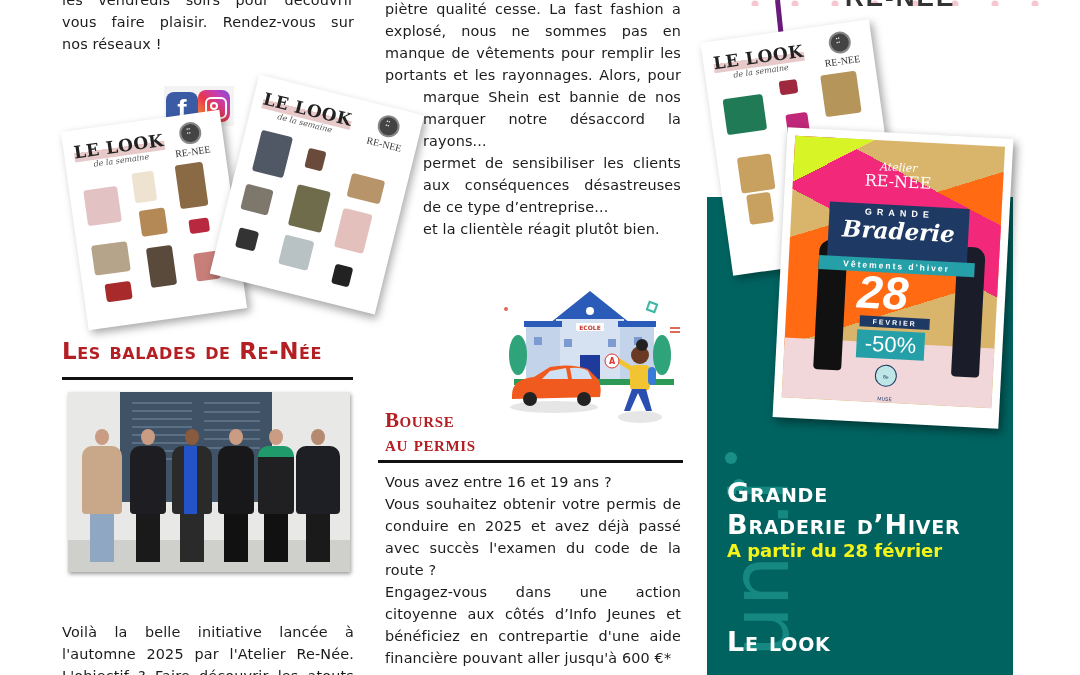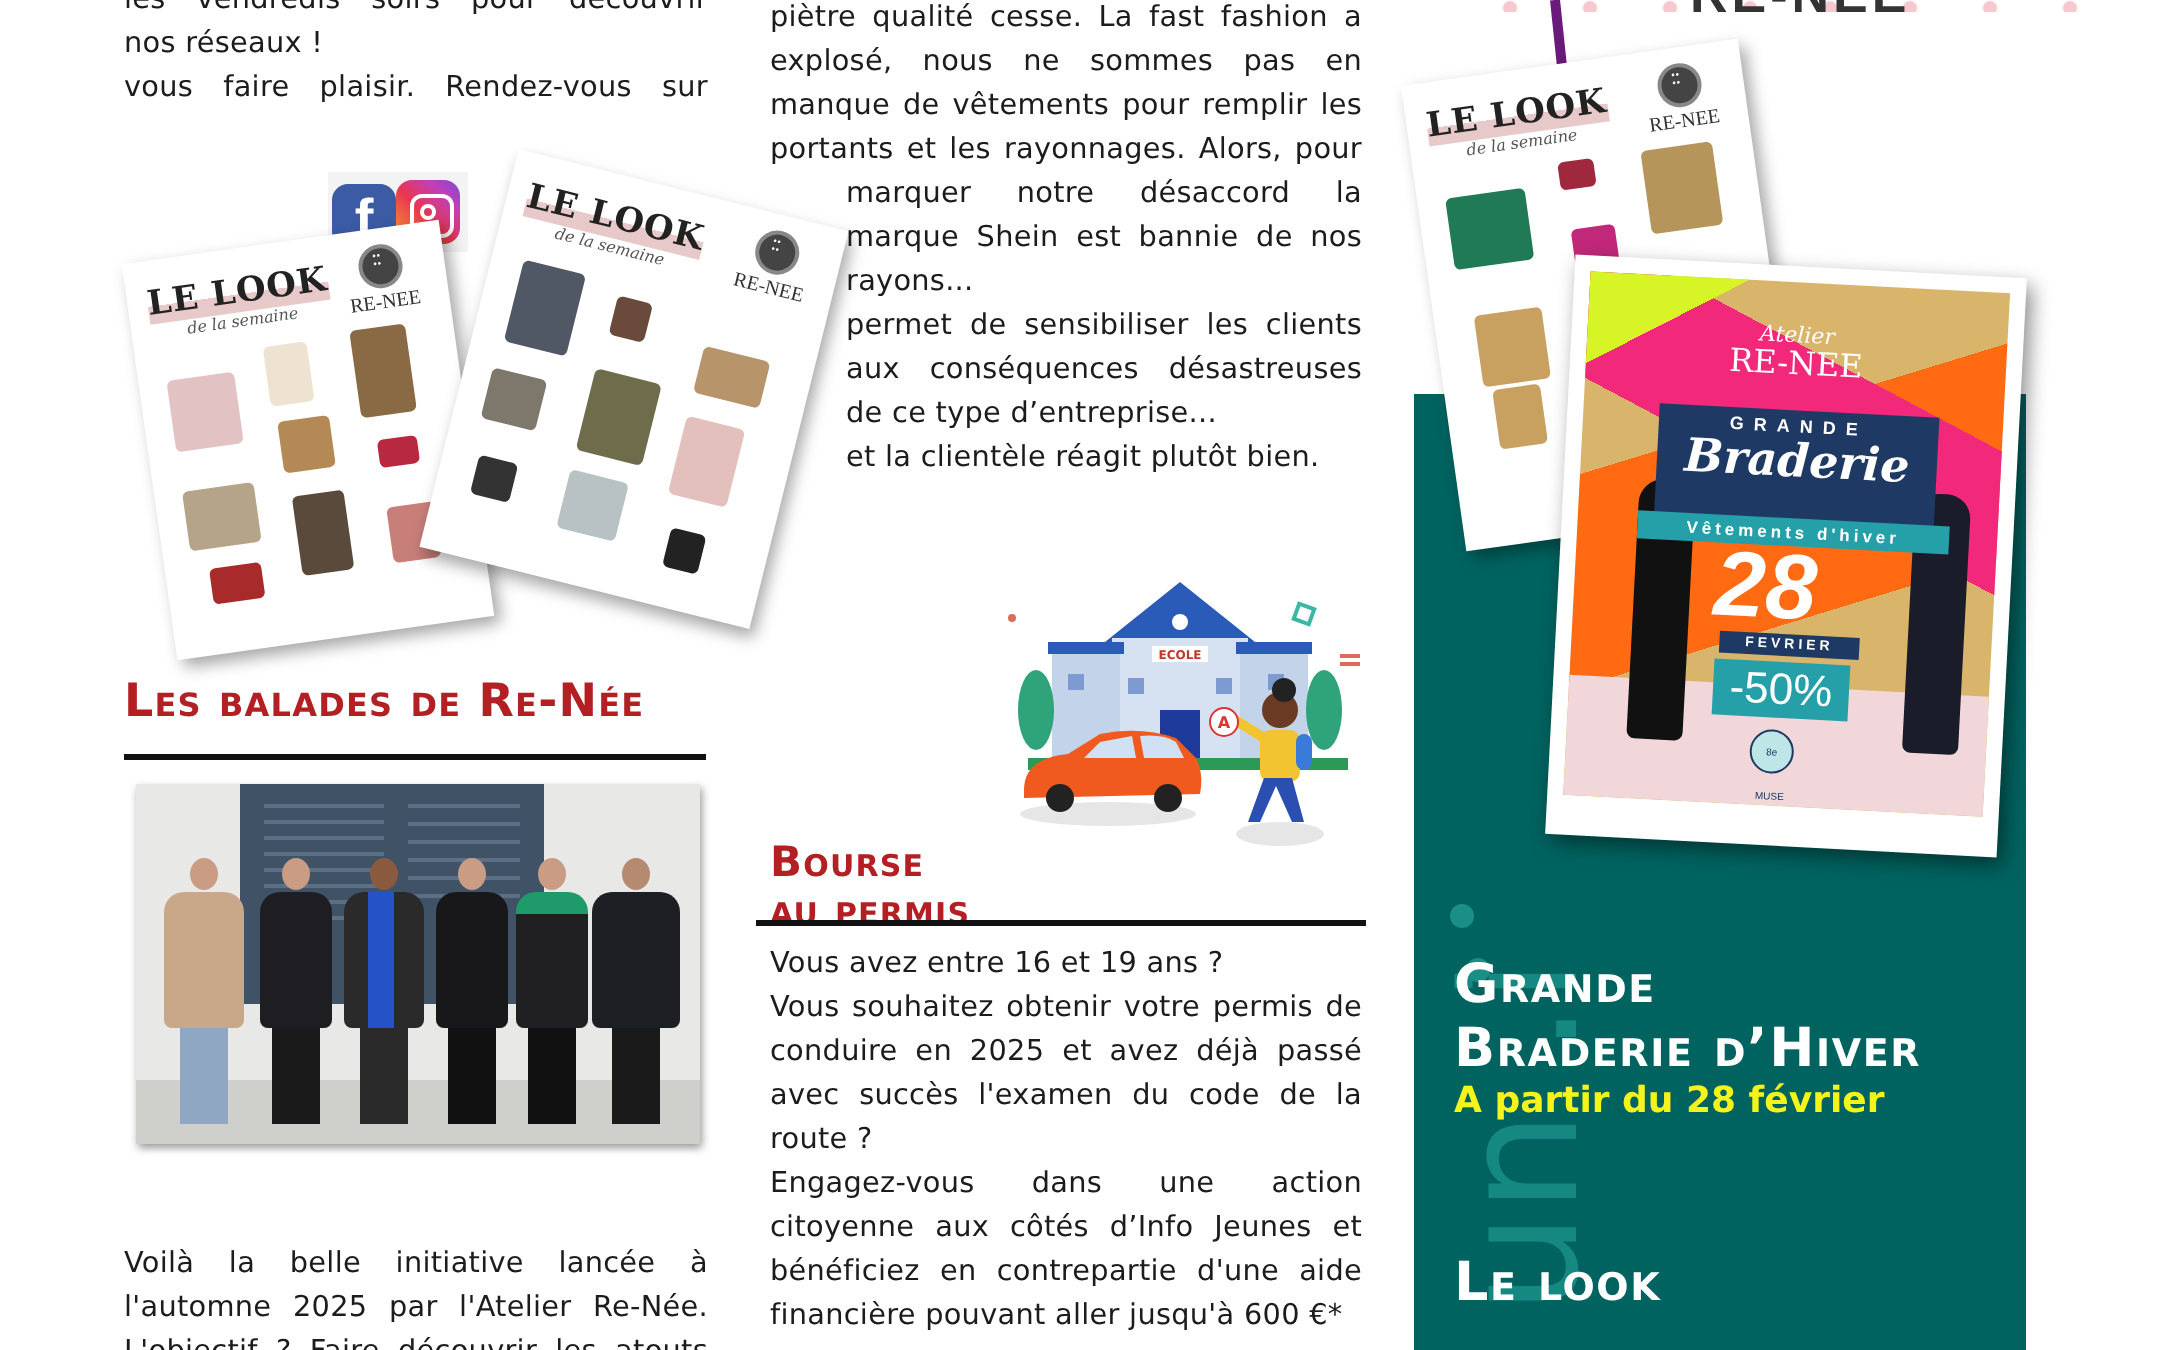--- a/index.html
+++ b/index.html
@@ -82,21 +82,21 @@
   #c1-bot { left: 62px; top: 621px; width: 292px; }
   #c1-bot .ln.cut { clip-path: inset(0 0 9px 0); height: 22px; }
 
   
   #c2-top { left: 385px; top: -2px; width: 296px; }
   #c2-indent { left: 423px; top: 86px; width: 258px; }
 
   
   #illu { left: 498px; top: 283px; width: 185px; height: 150px; }
 
-  #bourse-head { left: 385px; top: 419px; font-size: 21px; line-height: 24px; }
+  #bourse-head { left: 385px; top: 408px; font-size: 21px; line-height: 24px; font-family: Liberation Serif, serif; }
   #bourse-rule { left: 378px; top: 460px; width: 305px; height: 3px; background: #111; }
   #c2-bot { left: 385px; top: 471px; width: 296px; }
 
   
   #teal { left: 707px; top: 197px; width: 306px; height: 478px; background: #006360; overflow: hidden; }
   .deco { position: absolute; color: #1a8f88; font-family: "DejaVu Sans", sans-serif; font-size: 80px; line-height: 1; transform: rotate(-90deg); transform-origin: left top; opacity: 0.85; }
   .dot { position: absolute; width: 12px; height: 12px; border-radius: 50%; background: #1a8f88; }
 
   #teal-h1 { position: absolute; left: 20px; top: 280px; color: #fff; font-weight: bold; font-variant: small-caps; font-size: 27px; line-height: 32px; letter-spacing: 0.8px; font-family: "DejaVu Sans", sans-serif; }
   #teal-sub { position: absolute; left: 20px; top: 343px; color: #f4f41a; font-weight: bold; font-size: 18px; font-family: "DejaVu Sans", sans-serif; }
@@ -133,22 +133,22 @@
 </style>
 </head>
 <body>
 
 <div id="dots-row" class="abs"></div>
 <div id="purple-line" class="abs"></div>
 <div id="hdr-frag" class="abs"><span>RE-NÉE</span></div>
 
 <div id="c1-top" class="abs para">
   <span class="ln">les vendredis soirs pour découvrir</span>
+  <span class="ln">vous faire plaisir. Rendez-vous sur</span>
   <span class="ln last">nos réseaux !</span>
-  <span class="ln">vous faire plaisir. Rendez-vous sur</span>
 </div>
 
 <div id="social" class="abs">
   <div class="fb">f</div>
   <div class="ig"></div>
 </div>
 
 <div id="look1" class="look-card">
   <div class="look-title">LE LOOK</div>
   <div class="look-sub">de la semaine</div>
@@ -233,22 +233,22 @@
   <span class="ln cut">L'objectif ? Faire découvrir les atouts</span>
 </div>
 
 <div id="c2-top" class="abs para">
   <span class="ln">piètre qualité cesse. La fast fashion a</span>
   <span class="ln">explosé, nous ne sommes pas en</span>
   <span class="ln">manque de vêtements pour remplir les</span>
   <span class="ln">portants et les rayonnages. Alors, pour</span>
 </div>
 <div id="c2-indent" class="abs para">
+  <span class="ln">marque Shein est bannie de nos</span>
   <span class="ln">marquer notre désaccord la</span>
-  <span class="ln">marque Shein est bannie de nos</span>
   <span class="ln last">rayons...</span>
   <span class="ln">permet de sensibiliser les clients</span>
   <span class="ln">aux conséquences désastreuses</span>
   <span class="ln last">de ce type d’entreprise...</span>
   <span class="ln last">et la clientèle réagit plutôt bien.</span>
 </div>
 
 <svg id="illu" class="abs" viewBox="0 0 185 150">
   <g>
     <polygon points="52,40 92,8 132,40" fill="#2a5bb8"></polygon>

